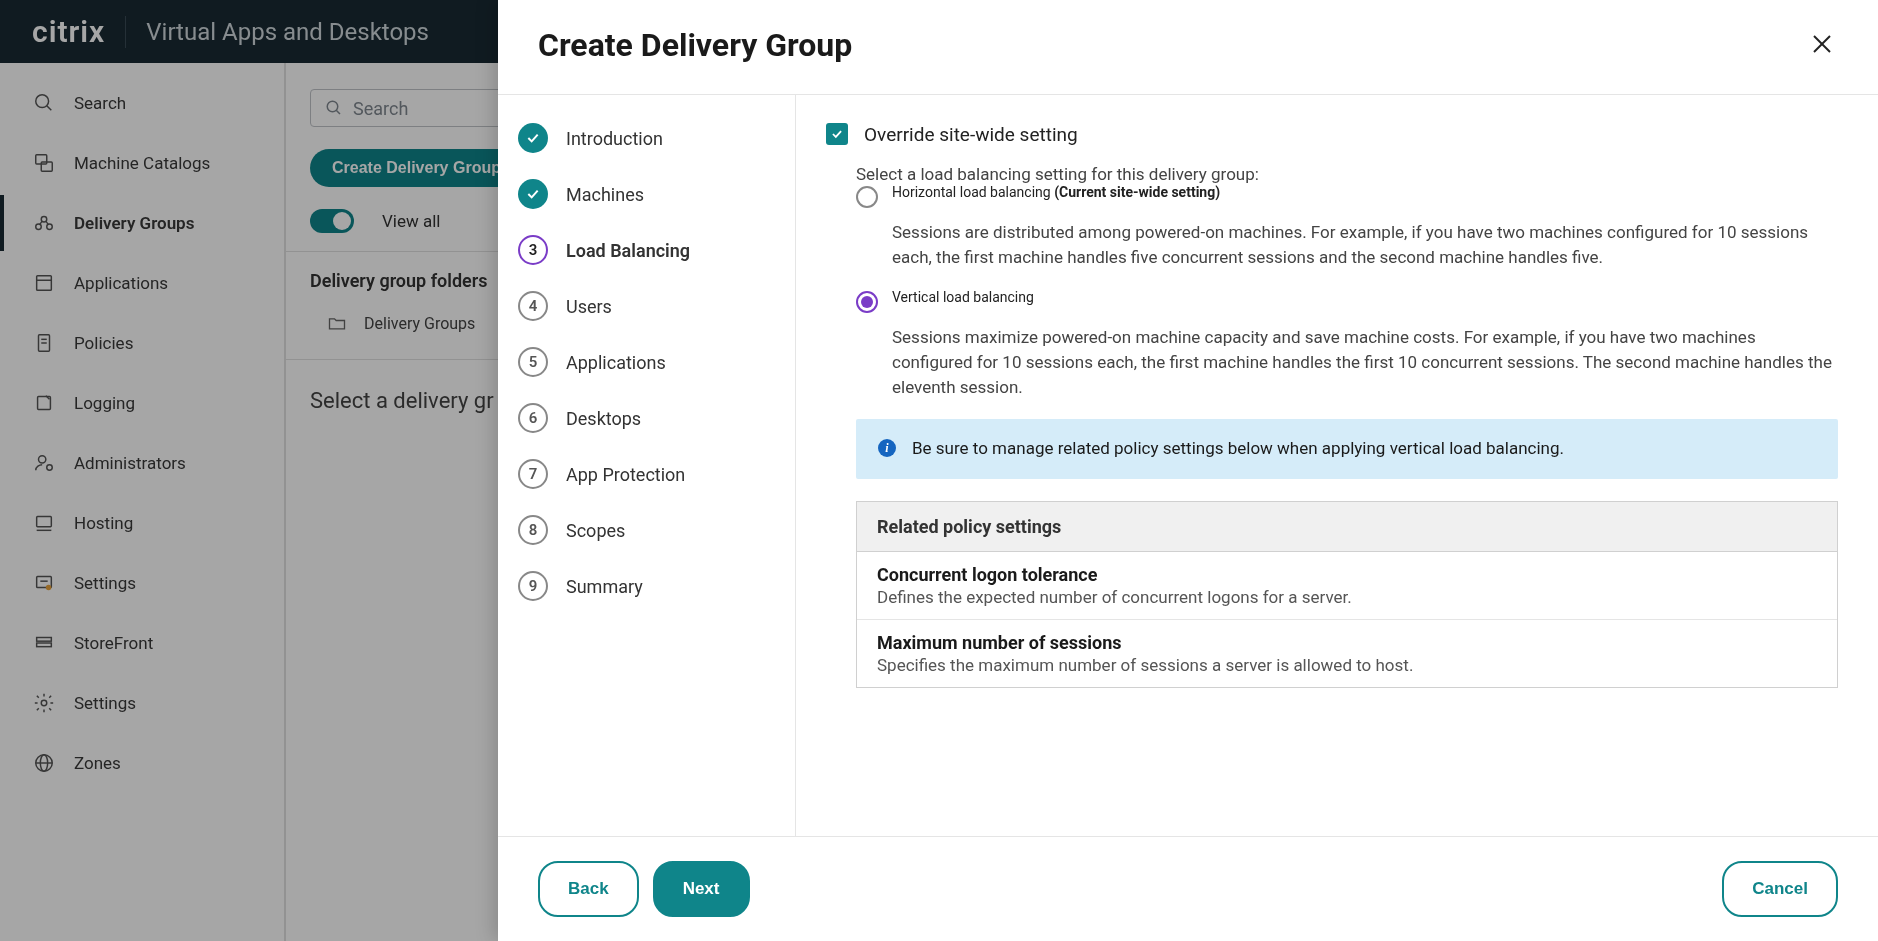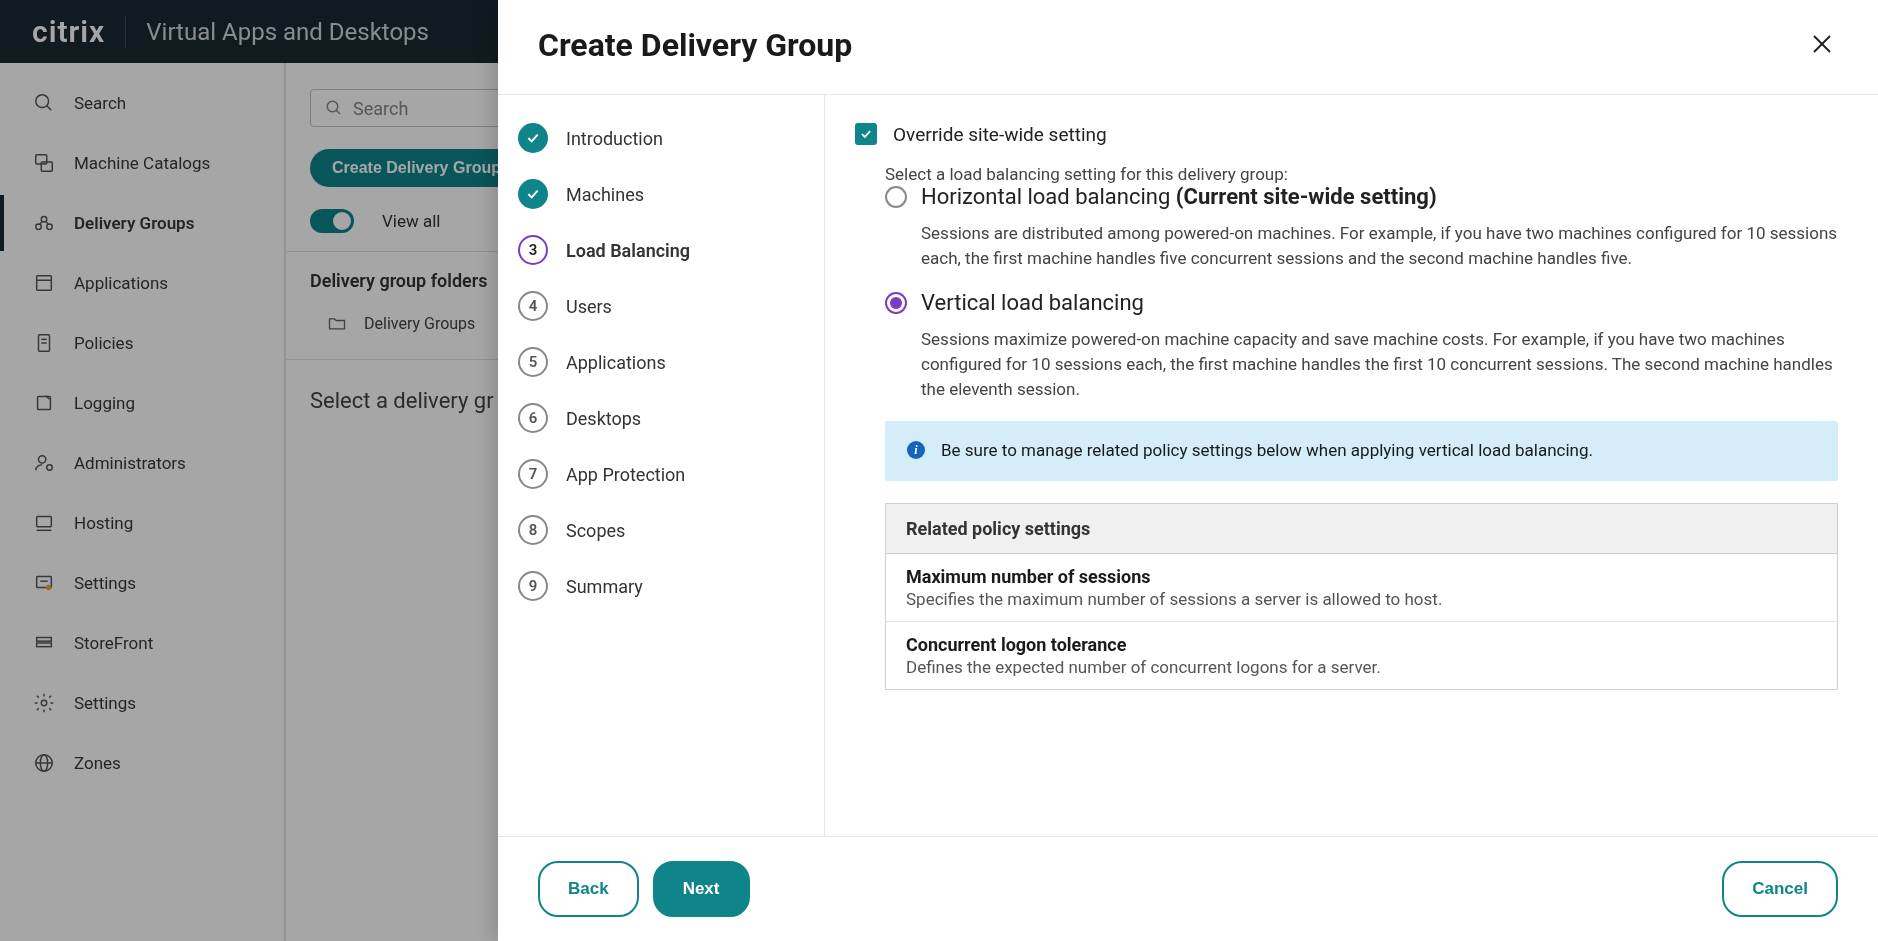--- a/index.html
+++ b/index.html
@@ -44,21 +44,21 @@
   .modal { position:absolute; top:0; right:0; bottom:0; width: calc(100% - 498px); background:#fff; display:flex; flex-direction:column; box-shadow:-4px 0 18px rgba(0,0,0,0.18); }
 
   .modal-header { display:flex; align-items:center; justify-content:space-between; padding: 26px 40px 30px; border-bottom:1px solid #e5e5e5; }
   .modal-header h1 { font-size:32px; font-weight:700; color:#1a1a1a; }
   .modal-close { background:none; border:none; cursor:pointer; padding:4px; }
   .modal-close svg { width:24px; height:24px; stroke:#222; stroke-width:2; }
 
   .modal-body { flex:1; display:flex; overflow:hidden; }
 
   
-  .steps-col { width: 327px; border-right:1px solid #e5e5e5; padding: 28px 20px; display:flex; flex-direction:column; gap:26px; }
+  .steps-col { width: 298px; border-right:1px solid #e5e5e5; padding: 28px 20px; display:flex; flex-direction:column; gap:26px; }
   .step { display:flex; align-items:center; gap:18px; font-size:18px; color:#333; cursor:pointer; }
   .step .bubble { width:30px; height:30px; border-radius:50%; display:flex; align-items:center; justify-content:center; font-size:15px; font-weight:600; }
   .step.done .bubble { background:#0f858a; color:#fff; }
   .step.done .bubble svg { width:16px; height:16px; stroke:#fff; fill:none; stroke-width:3; }
   .step.current .bubble { border:2px solid #7a3cc7; color:#222; background:#fff; }
   .step.current { font-weight:600; }
   .step.future .bubble { border:2px solid #888; color:#555; background:#fff; }
 
   
   .content-col { flex:1; padding: 28px 40px 20px 30px; overflow:auto; height:618px; }
@@ -68,21 +68,21 @@
   .chkbox svg { width:14px; height:14px; stroke:#fff; fill:none; stroke-width:3; }
   .chk-label { font-size:19px; color:#222; }
 
   .indent { margin-left: 30px; }
   .instruction { font-size:17px; color:#444; margin-bottom:0; }
 
   .radio-opt { display:flex; align-items:flex-start; gap:14px; margin-bottom:12px; }
   .radio-circle { width:22px; height:22px; border-radius:50%; border:2px solid #888; background:#fff; flex-shrink:0; display:flex; align-items:center; justify-content:center; margin-top:2px; }
   .radio-circle.selected { border-color:#7a3cc7; }
   .radio-circle.selected::after { content:""; width:12px; height:12px; border-radius:50%; background:#7a3cc7; }
-  .radio-label { font-size:22px; color:#222; }
+  .radio-label { font-size:14px; color:#222; }
   .radio-label .tag { font-weight:700; }
   .radio-desc { font-size:17px; color:#444; margin:4px 0 20px 36px; line-height:1.45; }
 
   .info-box { background:#d5ecf9; border-radius:2px; padding:18px 22px; display:flex; gap:16px; align-items:flex-start; margin:6px 0 22px 0; }
   .info-ic { width:18px; height:18px; border-radius:50%; background:#1565c0; color:#fff; font-size:12px; font-weight:700; display:flex; align-items:center; justify-content:center; flex-shrink:0; font-style: italic; font-family: Georgia, serif; margin-top:2px; }
   .info-text { font-size:17px; color:#1a1a1a; line-height:1.4; }
 
   .policy-table { border:1px solid #d0d0d0; }
   .policy-head { background:#f0f0f0; padding:14px 20px; font-size:18px; font-weight:700; border-bottom:1px solid #d0d0d0; }
   .policy-row { padding:12px 20px; border-bottom:1px solid #e5e5e5; }
@@ -349,26 +349,26 @@
         <div class="radio-desc">Sessions maximize powered-on machine capacity and save machine costs. For example, if you have two machines configured for 10 sessions each, the first machine handles the first 10 concurrent sessions. The second machine handles the eleventh session.</div>
 
         <div class="info-box">
           <div class="info-ic">i</div>
           <div class="info-text">Be sure to manage related policy settings below when applying vertical load balancing.</div>
         </div>
 
         <div class="policy-table">
           <div class="policy-head">Related policy settings</div>
           <div class="policy-row">
+            <div class="pt">Concurrent logon tolerance</div>
+            <div class="pd">Defines the expected number of concurrent logons for a server.</div>
+          </div>
+          <div class="policy-row">
             <div class="pt">Maximum number of sessions</div>
             <div class="pd">Specifies the maximum number of sessions a server is allowed to host.</div>
-          </div>
-          <div class="policy-row">
-            <div class="pt">Concurrent logon tolerance</div>
-            <div class="pd">Defines the expected number of concurrent logons for a server.</div>
           </div>
         </div>
       </div>
     </div>
   </div>
 
   <div class="modal-footer">
     <button class="btn btn-outline">Back</button>
     <button class="btn btn-solid">Next</button>
     <div class="spacer"></div>

